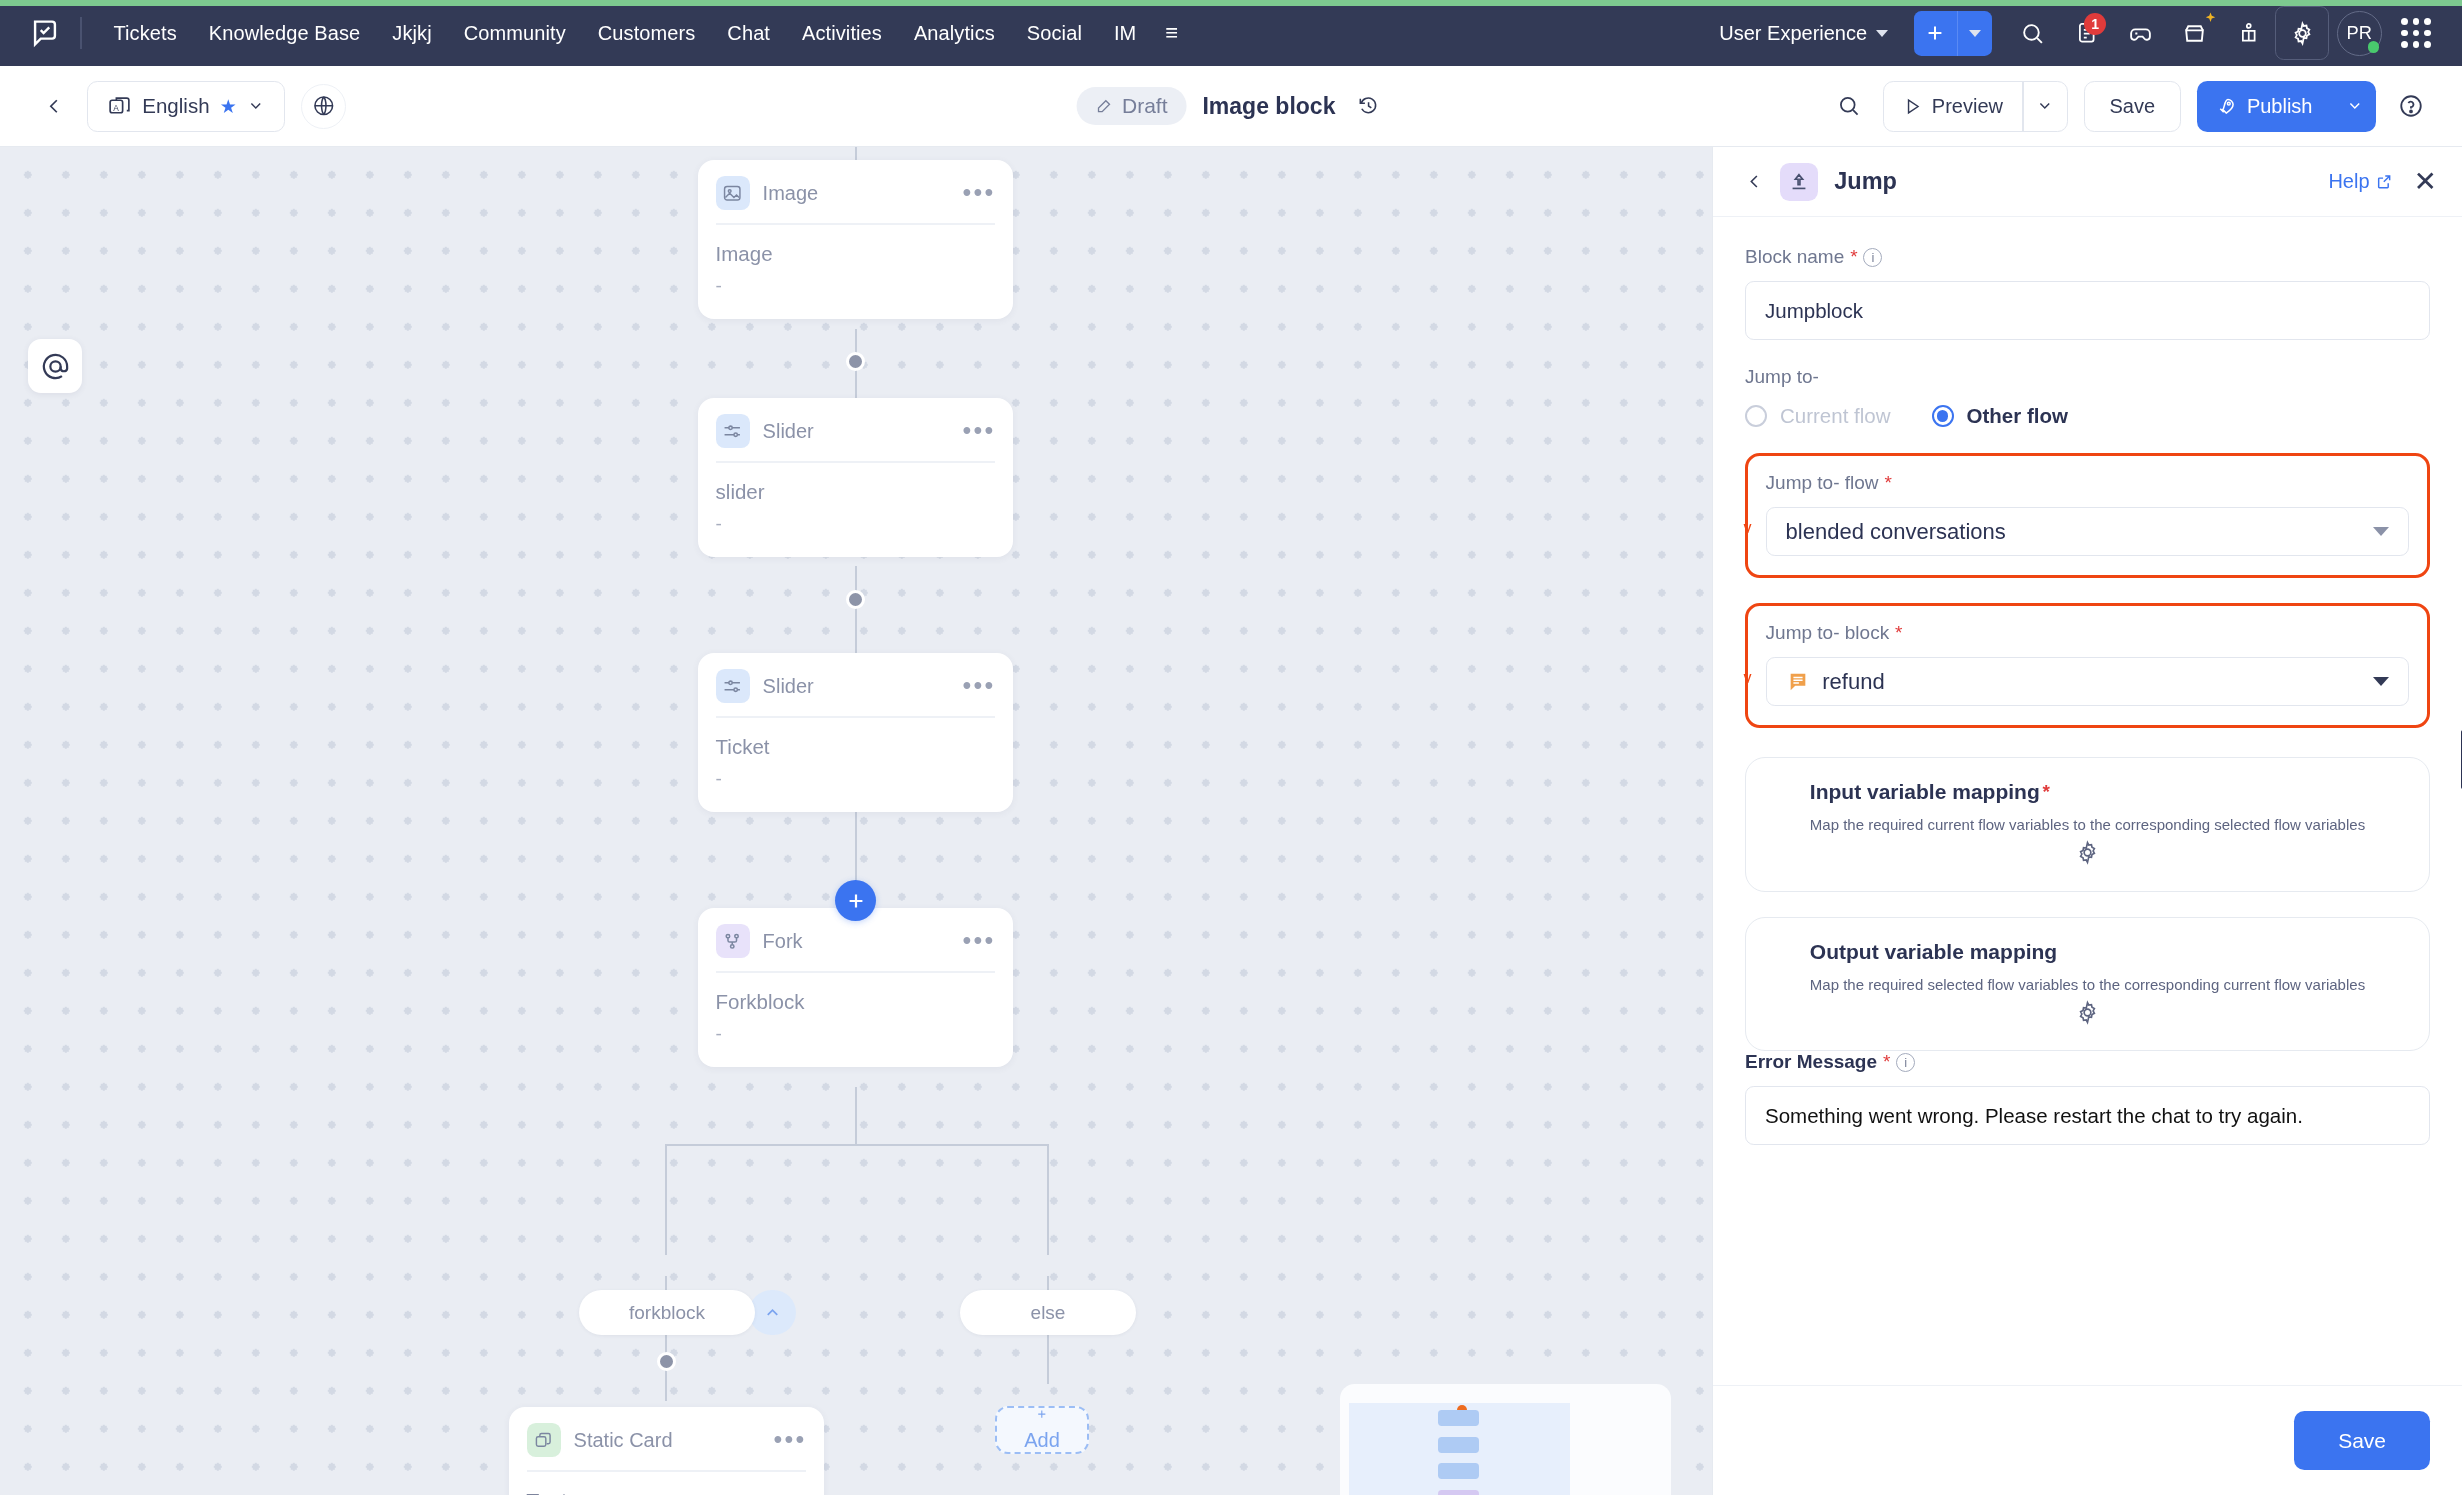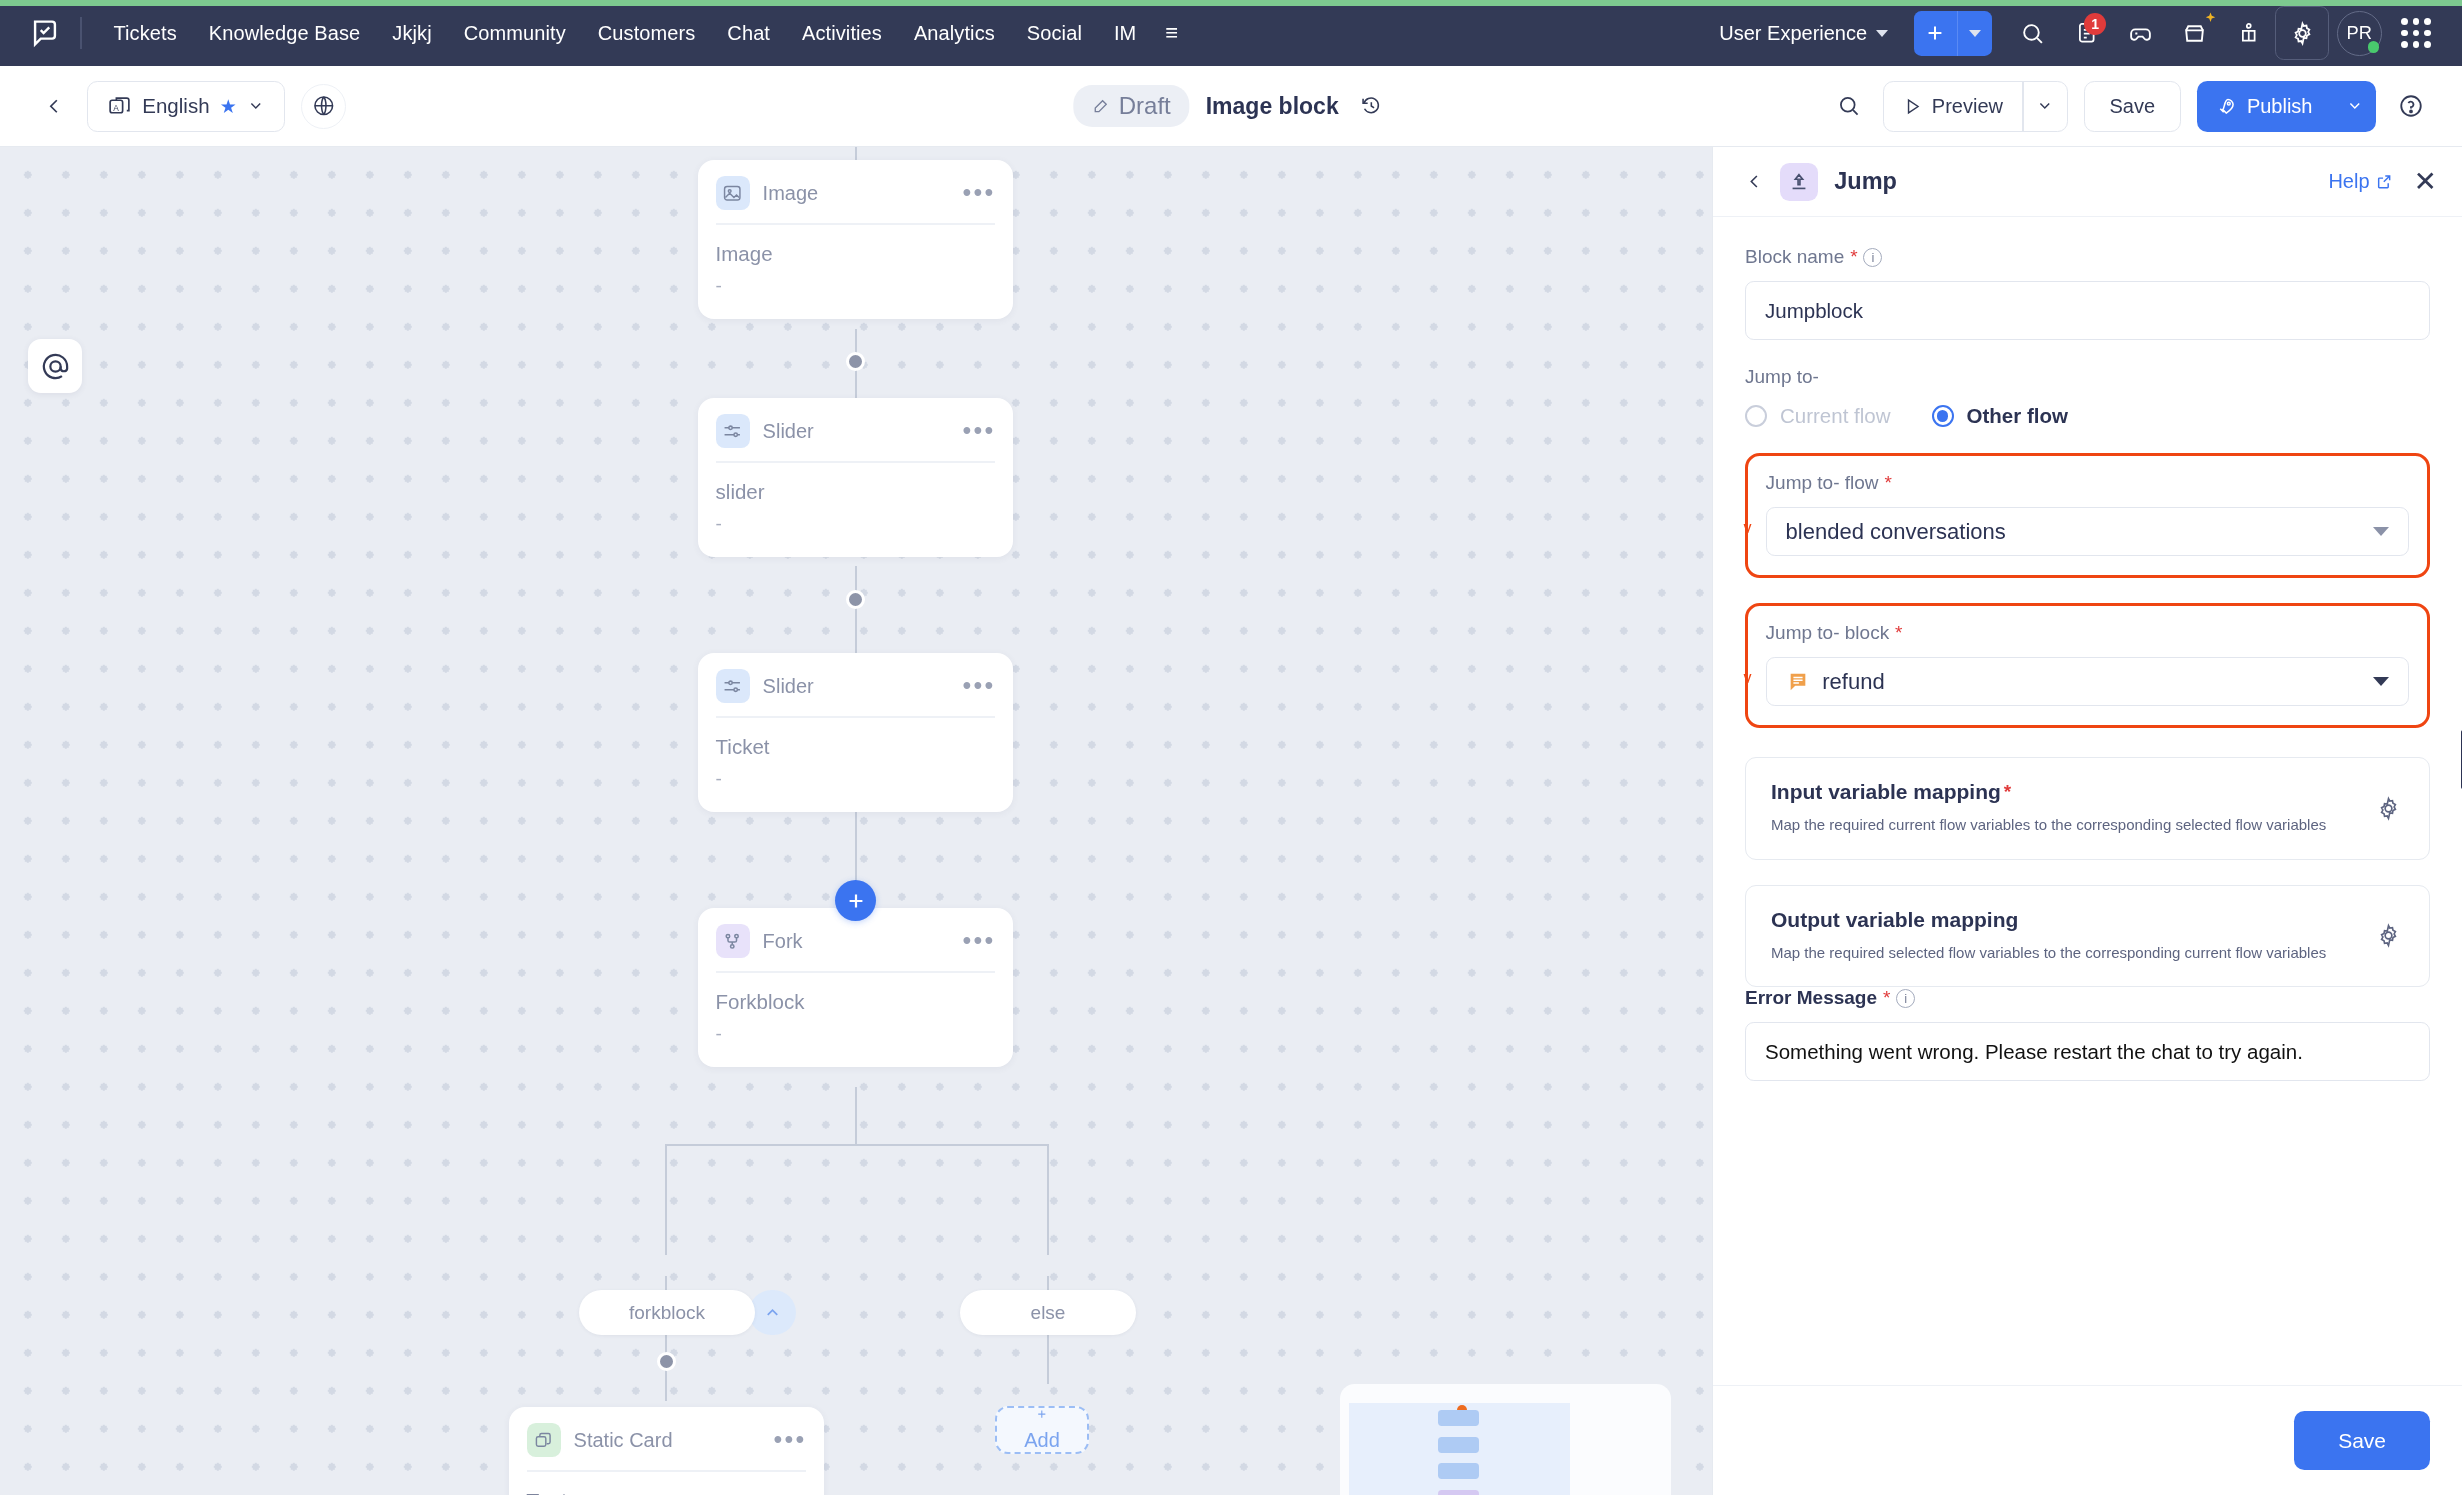--- a/index.html
+++ b/index.html
@@ -62,21 +62,21 @@
   }
   .lang-text { font-size:20.5px; color:#333a56; }
   .star { color:#3b74f0; font-size:19px; }
   .globe-btn {
     margin-left:16px; width:45px;height:45px;border-radius:23px;border:1.5px solid #eef1f6;
     display:flex;align-items:center;justify-content:center; cursor:pointer;
   }
   .center-title { position:absolute; left:50%; transform:translateX(-50%); display:flex; align-items:center; gap:16px; }
   .draft-chip {
     display:flex;align-items:center;gap:8.8px; background:#eceff5; border-radius:19px;
-    padding:7.3px 19px; color:#767e99; font-size:24px;
+    padding:7.3px 19px; color:#767e99; font-size:21px;
   }
   .doc-title { font-size:23px; color:#2c3353; font-weight:bold; }
   .hist-btn { width:34px;height:34px;display:flex;align-items:center;justify-content:center;cursor:pointer; }
   .subbar-right { margin-left:auto; display:flex; align-items:center; gap:0; padding-right:32px; }
   .sb-icon { width:45px;height:45px;display:flex;align-items:center;justify-content:center;cursor:pointer;margin-right:11.7px; }
   .btn-group { display:flex; align-items:stretch; border:1.5px solid #e2e6ee; border-radius:10.3px; height:51px; overflow:hidden; margin-right:16px; }
   .btn-group .seg { display:flex;align-items:center;gap:10.3px; padding:0 19px; color:#333a56; font-size:20px; cursor:pointer; }
   .btn-group .vdiv { width:1.5px; background:#e2e6ee; }
   .btn-group .caret-seg { width:43px; display:flex;align-items:center;justify-content:center; cursor:pointer; }
   .btn-plain {
@@ -188,21 +188,21 @@
 
   .hl-box { border:3.7px solid #ef4512; border-radius:14.7px; padding:16px 17.6px 19px 17.6px; position:relative; }
   .hl-tick { position:absolute; left:-4.4px; top:63px; color:#ef4512; font-size:16px; }
   .select {
     height:49px; border:1.5px solid #e2e6ee; border-radius:8.8px; display:flex; align-items:center;
     padding:0 19px; font-size:22px; color:#2c3353; background:#fff; cursor:pointer;
   }
   .sel-caret { margin-left:auto; width:0;height:0;border-left:8px solid transparent;border-right:8px solid transparent;border-top:9.5px solid #333a56; }
   .blk-ico { width:25px;height:25px; margin-right:11.7px; display:flex;align-items:center;justify-content:center; }
 
-  .map-card { border:1.5px solid #e6eaf0; border-radius:11px; padding:22px 25px; display:flex; align-items:center; }
+  .map-card { border:1.5px solid #e6eaf0; border-radius:20px; padding:22px 25px; display:flex; align-items:center;flex-direction:column; }
   .mc-left { flex:1; }
   .mc-title { font-size:21px; color:#2c3353; font-weight:bold; display:flex; align-items:center; gap:2.9px; }
   .mc-desc { font-size:15px; color:#5d6480; line-height:1.5; margin-top:10px; max-width:557px; }
   .mc-gear { width:32px;height:32px; display:flex;align-items:center;justify-content:center; cursor:pointer; }
 
   .panel-foot { height:110px; border-top:1.5px solid #eef1f6; display:flex; align-items:center; justify-content:flex-end; padding-right:32px; background:#fff; }
   .save-btn { background:#3b74f0; color:#fff; font-size:21px; border-radius:10.3px; padding:17.6px 44px; cursor:pointer; }
 
   .panel-scroll {
     position:absolute; right:-2.9px; top:513px; width:4.4px; height:59px; background:#2c3353; border-radius:2.2px;

